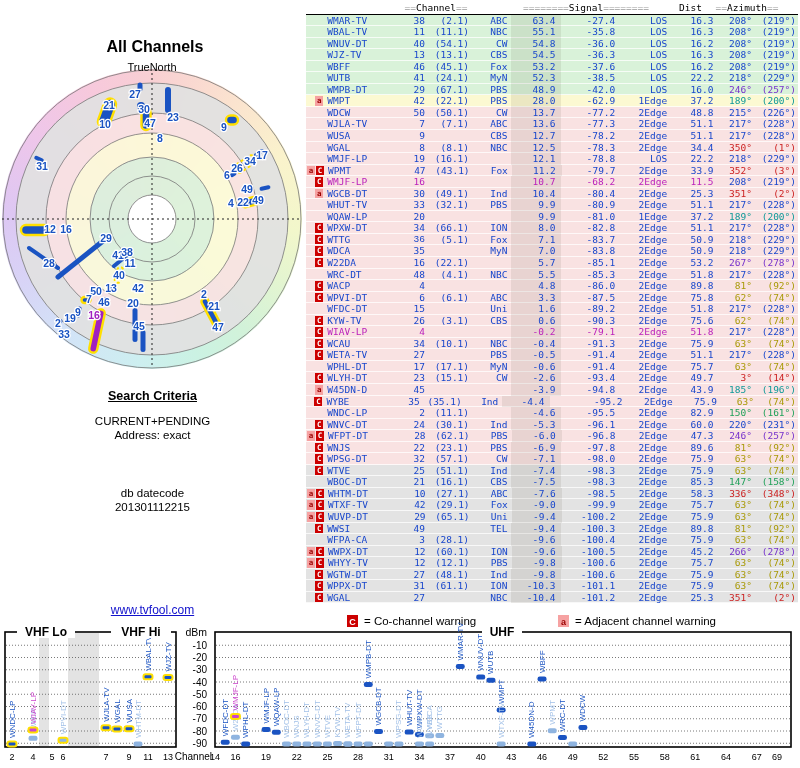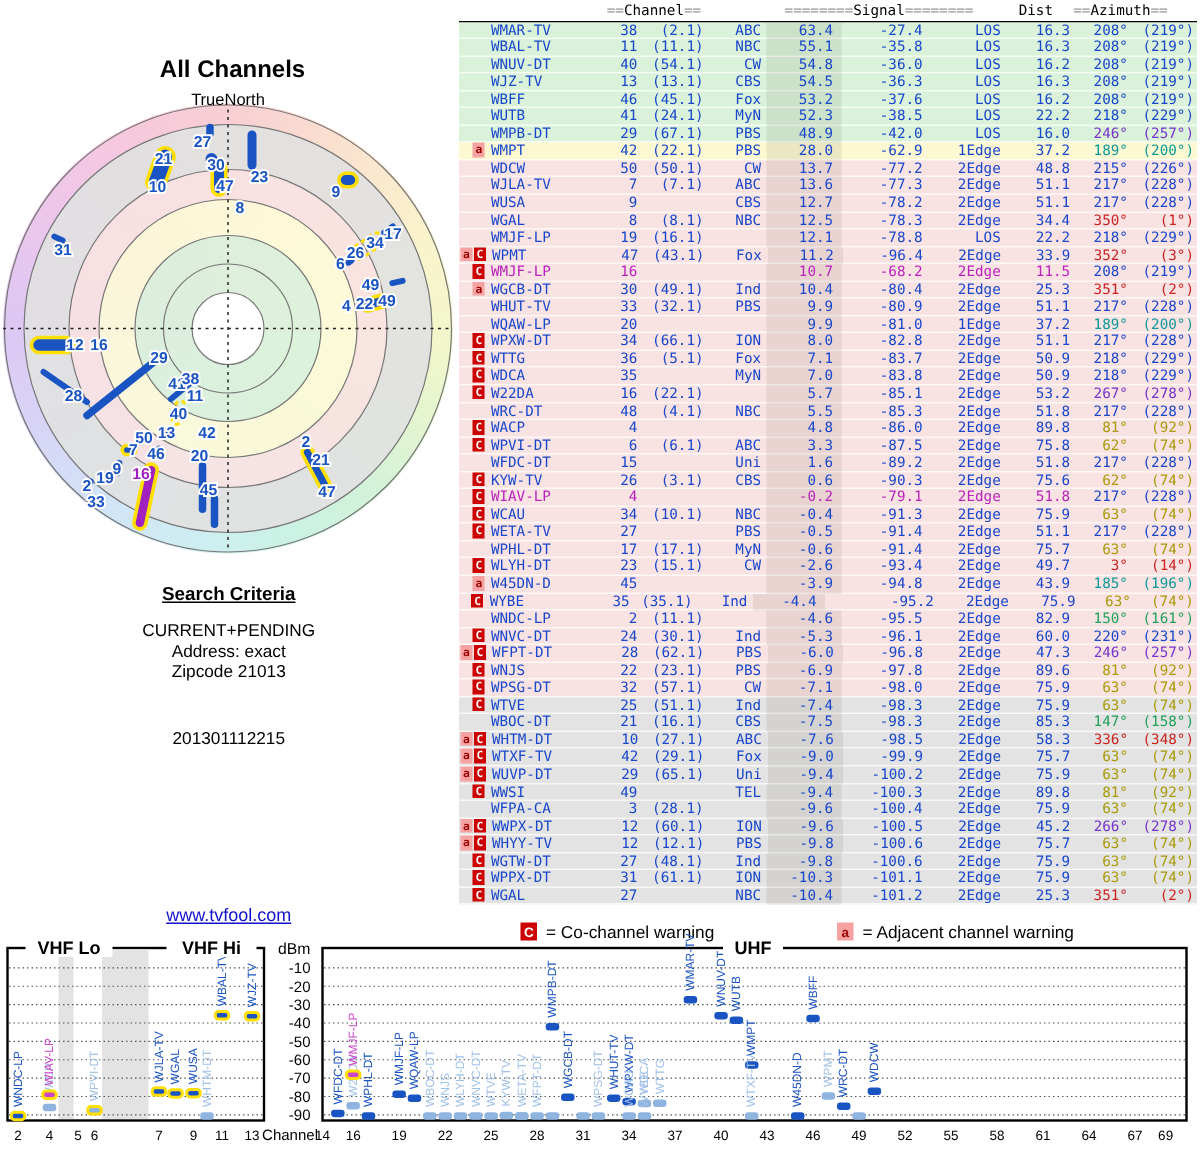--- a/index.html
+++ b/index.html
@@ -141,23 +141,23 @@
     <text x="212" y="241" font-size="10.5" font-weight="bold" text-anchor="middle" fill="#1a53c2" stroke="#ffffff" stroke-width="2.5" paint-order="stroke">21</text>
     <text x="216" y="262" font-size="10.5" font-weight="bold" text-anchor="middle" fill="#1a53c2" stroke="#ffffff" stroke-width="2.5" paint-order="stroke">47</text>
   </svg>
 <div id="radar-title" class="abs">All Channels</div>
 <div id="north-label" class="abs">TrueNorth</div>
 
 <div id="criteria" class="abs">
   <div class="ttl">Search Criteria</div>
   <div class="ln">CURRENT+PENDING</div>
   <div class="ln">Address: exact</div>
-  <div class="ln">Zipcode 21013</div>
 </div>
 <div id="dbblock" class="abs">
+  <div>db datecode</div>
   <div>201301112215</div>
 </div>
 <div id="site-link" class="abs">
   <a href="#">www.tvfool.com</a>
 </div>
 
 <div id="tbl" class="abs">
   <div id="thead">
     <div class="hline">
       <span class="g-sp1"></span>
@@ -338,21 +338,21 @@
         <span class="c-tr" style="color: rgb(25, 71, 204);">218°</span>
         <span class="c-mg" style="color: rgb(25, 71, 204);">(229°)</span>
       </div>
       <div class="trow" style="background: rgb(249, 226, 226);">
         <span class="c-warn"><span class="badge bA">a</span><span class="badge bC">C</span></span>
         <span class="c-cs" style="color: rgb(25, 71, 204);">WPMT</span>
         <span class="c-re" style="color: rgb(25, 71, 204);">47</span>
         <span class="c-vi" style="color: rgb(25, 71, 204);">(43.1)</span>
         <span class="c-nw" style="color: rgb(25, 71, 204);">Fox</span>
         <span class="c-nm nmShade" style="color: rgb(25, 71, 204);">11.2</span>
-        <span class="c-pw" style="color: rgb(25, 71, 204);">-96.4</span>
+        <span class="c-pw" style="color: rgb(25, 71, 204);">-79.7</span>
         <span class="c-pa" style="color: rgb(25, 71, 204);">2Edge</span>
         <span class="c-mi" style="color: rgb(25, 71, 204);">33.9</span>
         <span class="c-tr" style="color: rgb(204, 34, 34);">352°</span>
         <span class="c-mg" style="color: rgb(204, 34, 34);">(3°)</span>
       </div>
       <div class="trow" style="background: rgb(249, 226, 226);">
         <span class="c-warn"><span class="badge bC">C</span></span>
         <span class="c-cs" style="color: rgb(187, 34, 187);">WMJF-LP</span>
         <span class="c-re" style="color: rgb(187, 34, 187);">16</span>
         <span class="c-vi" style="color: rgb(187, 34, 187);"></span>
@@ -412,21 +412,21 @@
         <span class="c-nm nmShade" style="color: rgb(25, 71, 204);">8.0</span>
         <span class="c-pw" style="color: rgb(25, 71, 204);">-82.8</span>
         <span class="c-pa" style="color: rgb(25, 71, 204);">2Edge</span>
         <span class="c-mi" style="color: rgb(25, 71, 204);">51.1</span>
         <span class="c-tr" style="color: rgb(25, 71, 204);">217°</span>
         <span class="c-mg" style="color: rgb(25, 71, 204);">(228°)</span>
       </div>
       <div class="trow" style="background: rgb(249, 226, 226);">
         <span class="c-warn"><span class="badge bC">C</span></span>
         <span class="c-cs" style="color: rgb(25, 71, 204);">WTTG</span>
-        <span class="c-re" style="color: rgb(25, 71, 204);">36</span>
+        <span class="c-re" style="color: rgb(25, 71, 204); font-family: Liberation Mono, monospace;">36</span>
         <span class="c-vi" style="color: rgb(25, 71, 204);">(5.1)</span>
         <span class="c-nw" style="color: rgb(25, 71, 204);">Fox</span>
         <span class="c-nm nmShade" style="color: rgb(25, 71, 204);">7.1</span>
         <span class="c-pw" style="color: rgb(25, 71, 204);">-83.7</span>
         <span class="c-pa" style="color: rgb(25, 71, 204);">2Edge</span>
         <span class="c-mi" style="color: rgb(25, 71, 204);">50.9</span>
         <span class="c-tr" style="color: rgb(25, 71, 204);">218°</span>
         <span class="c-mg" style="color: rgb(25, 71, 204);">(229°)</span>
       </div>
       <div class="trow" style="background: rgb(249, 226, 226);">

